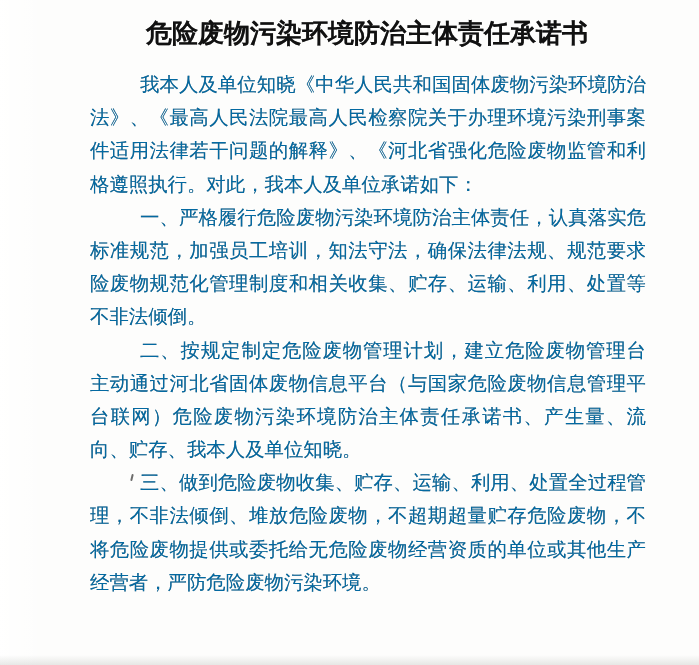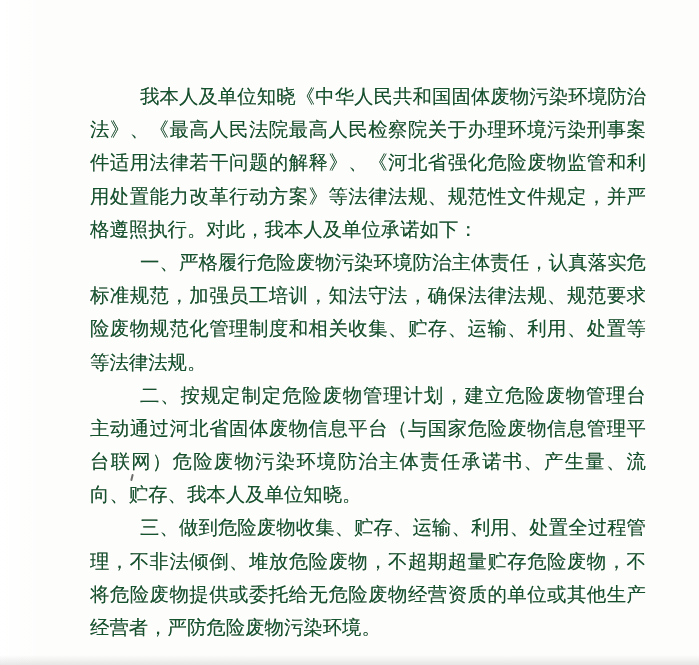--- a/index.html
+++ b/index.html
@@ -42,25 +42,25 @@
     text-align: center;
     font-size: 26px;
     line-height: 34px;
     font-weight: bold;
     color: #111111;
     letter-spacing: 0px;
     text-shadow: 0 0 0.6px rgba(0,0,0,0.55);
   }
   .body-text {
     position: absolute;
-    top: 80px;
+    top: 68px;
     left: 90px;
     width: 556px;
     font-size: 19.4px;
-    color: #14532d;
+    color: #0369a1;
     text-shadow: 0 0 0.5px rgba(20,20,20,0.45);
   }
   .line {
     height: 33.2px;
     line-height: 33.2px;
     overflow: hidden;
     text-align: justify;
     text-align-last: justify;
   }
   .line.last {
@@ -80,31 +80,31 @@
     background: #3c3c3c;
     border-radius: 1px;
     transform: rotate(14deg);
     opacity: 0.75;
   }
 </style>
 </head>
 <body>
 
 <div class="page">
+  <h1 class="doc-title">危险废物污染环境防治主体责任承诺书</h1>
 
   <div class="body-text" id="body-text">
       <div class="line indent">我本人及单位知晓《中华人民共和国固体废物污染环境防治</div>
       <div class="line">法》、《最高人民法院最高人民检察院关于办理环境污染刑事案</div>
       <div class="line">件适用法律若干问题的解释》、《河北省强化危险废物监管和利</div>
-      <div class="line">用处置能力改革行动方案》等法律法规、规范性文件规定，并严</div>
       <div class="line last">格遵照执行。对此，我本人及单位承诺如下：</div>
       <div class="line indent">一、严格履行危险废物污染环境防治主体责任，认真落实危</div>
       <div class="line">标准规范，加强员工培训，知法守法，确保法律法规、规范要求</div>
       <div class="line">险废物规范化管理制度和相关收集、贮存、运输、利用、处置等</div>
-      <div class="line last">等法律法规。</div>
+      <div class="line last">不非法倾倒。</div>
       <div class="line indent">二、按规定制定危险废物管理计划，建立危险废物管理台账，</div>
       <div class="line">主动通过河北省固体废物信息平台（与国家危险废物信息管理平</div>
       <div class="line">台联网）危险废物污染环境防治主体责任承诺书、产生量、流</div>
       <div class="line last">向、贮存、我本人及单位知晓。</div>
       <div class="line indent">三、做到危险废物收集、贮存、运输、利用、处置全过程管</div>
       <div class="line">理，不非法倾倒、堆放危险废物，不超期超量贮存危险废物，不</div>
       <div class="line">将危险废物提供或委托给无危险废物经营资质的单位或其他生产</div>
       <div class="line last">经营者，严防危险废物污染环境。</div>
     </div>
 

